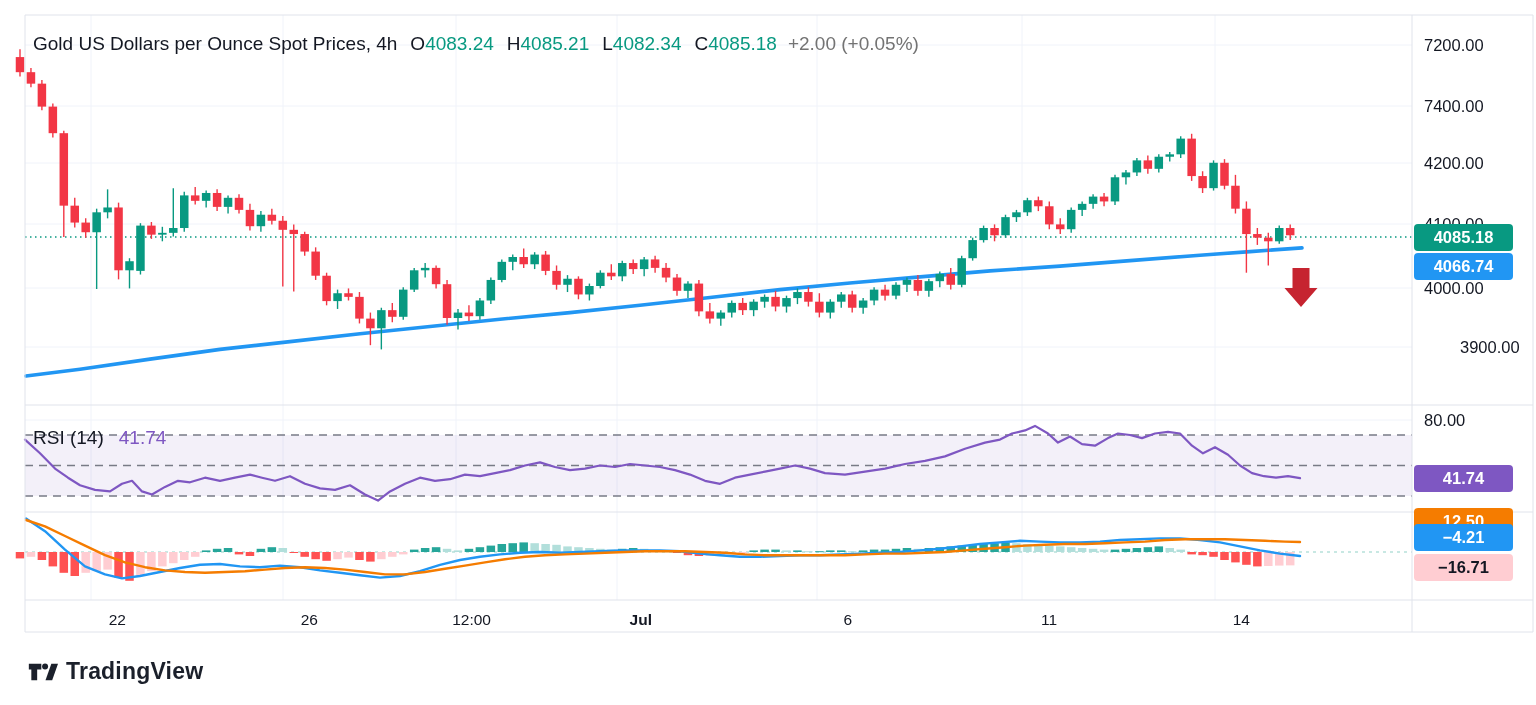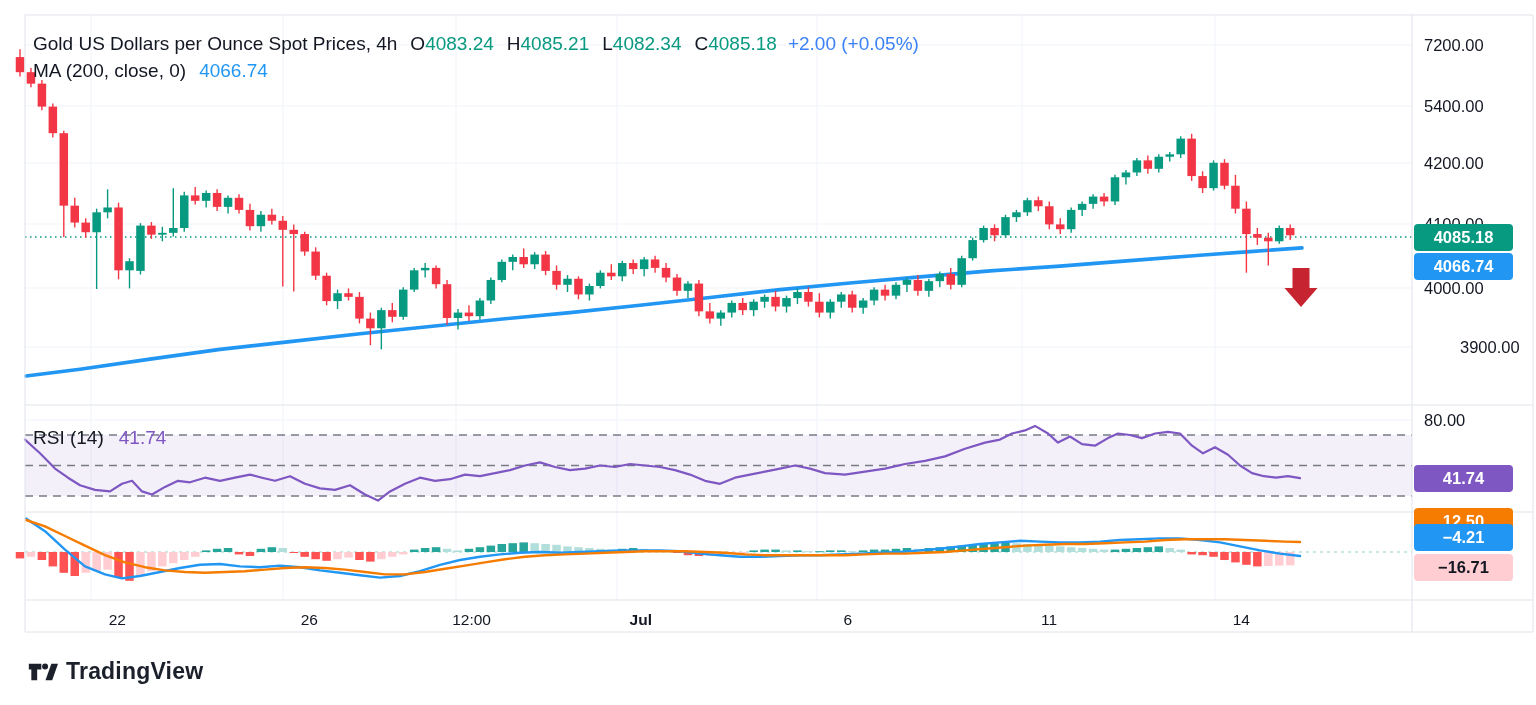--- a/index.html
+++ b/index.html
@@ -4,21 +4,21 @@
 <style>
   html,body{margin:0;padding:0;background:#fff;}
   *{box-sizing:border-box;}
   .stage{position:relative;width:1536px;height:705px;background:#fff;overflow:hidden;
          font-family:"Liberation Sans","DejaVu Sans",sans-serif;}
   #chart{position:absolute;left:0;top:0;}
   .hdr{position:absolute;left:33px;top:33px;font-size:19px;color:#131722;white-space:nowrap;}
   .hdr .grp{margin-left:13px;}
   .hdr .k{color:#131722;}
   .hdr .v{color:#089981;}
-  .hdr .chg{color:#3b82f6;margin-left:11px;}
+  .hdr .chg{color:#737373;margin-left:11px;}
   .ma-row{position:absolute;left:33px;top:60px;font-size:19px;color:#131722;white-space:nowrap;}
   .ma-row .mval{color:#2196F3;margin-left:13px;}
   .rsi-row{position:absolute;left:33px;top:427px;font-size:19px;color:#131722;white-space:nowrap;}
   .rsi-row .rval{color:#7E57C2;margin-left:15px;}
   .macd-row{position:absolute;left:33px;top:527px;font-size:19px;color:#131722;white-space:nowrap;}
   .macd-row .mh{color:#F9A9BC;margin-left:13px;}
   .macd-row .mm{color:#2196F3;margin-left:11px;}
   .macd-row .ms{color:#F57C00;margin-left:11px;}
   .ptick{position:absolute;left:1424px;width:104px;font-size:16.5px;color:#131722;line-height:20px;}
   .badge{position:absolute;left:1414px;width:99px;height:27px;border-radius:4px;
@@ -414,21 +414,21 @@
       <line x1="25" y1="405" x2="1533" y2="405" stroke="#E0E3EB" stroke-width="1"></line>
       <line x1="25" y1="512" x2="1533" y2="512" stroke="#E0E3EB" stroke-width="1"></line>
       <line x1="25" y1="600" x2="1533" y2="600" stroke="#E0E3EB" stroke-width="1"></line>
       <line x1="25" y1="632" x2="1533" y2="632" stroke="#E0E3EB" stroke-width="1"></line>
       <line x1="25" y1="15" x2="25" y2="632" stroke="#E0E3EB" stroke-width="1"></line>
       <line x1="1412" y1="15" x2="1412" y2="632" stroke="#E0E3EB" stroke-width="1"></line>
       <line x1="1533" y1="15" x2="1533" y2="632" stroke="#E0E3EB" stroke-width="1"></line>
     </svg>
   <div id="labels">
       <div class="ptick" style="top: 35px;">7200.00</div>
-      <div class="ptick" style="top: 96px;">5400.00</div>
+      <div class="ptick" style="top: 96px;">7400.00</div>
       <div class="ptick" style="top: 153px;">4200.00</div>
       <div class="ptick" style="top: 214px;">4100.00</div>
       <div class="ptick" style="top: 278px;">4000.00</div>
       <div class="ptick" style="top: 337px; margin-left: 36px;">3900.00</div>
       <div class="ptick" style="top: 410px;">80.00</div>
       <div class="badge" style="top: 223.5px; background: rgb(8, 153, 129); color: rgb(255, 255, 255);">4085.18</div>
       <div class="badge" style="top: 252.5px; background: rgb(33, 150, 243); color: rgb(255, 255, 255);">4066.74</div>
       <div class="badge" style="top: 464.5px; background: rgb(126, 87, 194); color: rgb(255, 255, 255);">41.74</div>
       <div class="badge" style="top: 507.5px; background: rgb(245, 124, 0); color: rgb(255, 255, 255);">12.50</div>
       <div class="badge" style="top: 523.5px; background: rgb(33, 150, 243); color: rgb(255, 255, 255);">−4.21</div>
@@ -439,23 +439,20 @@
       <div class="tlabel bold" style="left: 617px;">Jul</div>
       <div class="tlabel" style="left: 817px;">6</div>
       <div class="tlabel" style="left: 1022px;">11</div>
       <div class="tlabel" style="left: 1215px;">14</div>
     </div>
 
   <div class="hdr">
     <span>Gold US Dollars per Ounce Spot Prices, 4h</span><span class="grp"><span class="k">O</span><span class="v">4083.24</span></span><span class="grp"><span class="k">H</span><span class="v">4085.21</span></span><span class="grp"><span class="k">L</span><span class="v">4082.34</span></span><span class="grp"><span class="k">C</span><span class="v">4085.18</span></span><span class="chg">+2.00 (+0.05%)</span>
   </div>
 
-  <div class="ma-row">
-    <span>MA (200, close, 0)</span><span class="mval">4066.74</span>
-  </div>
 
   <div class="rsi-row">
     <span>RSI (14)</span><span class="rval">41.74</span>
   </div>
 
 
   <div class="logo">
     <svg width="30" height="26" viewBox="0 0 36 30">
       <g fill="#1b202b">
         <path d="M1 5 h15 v7 h-5 v13 h-7 V12 H1 Z"></path>

